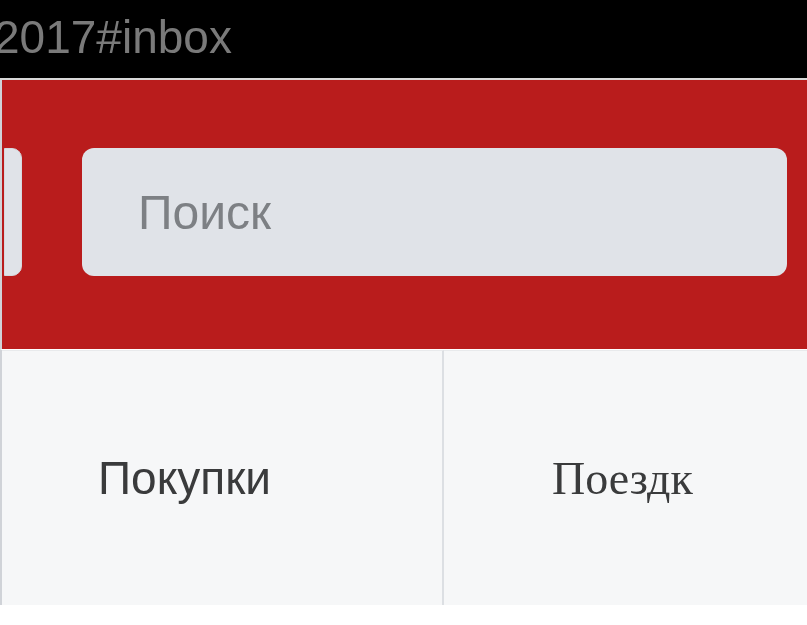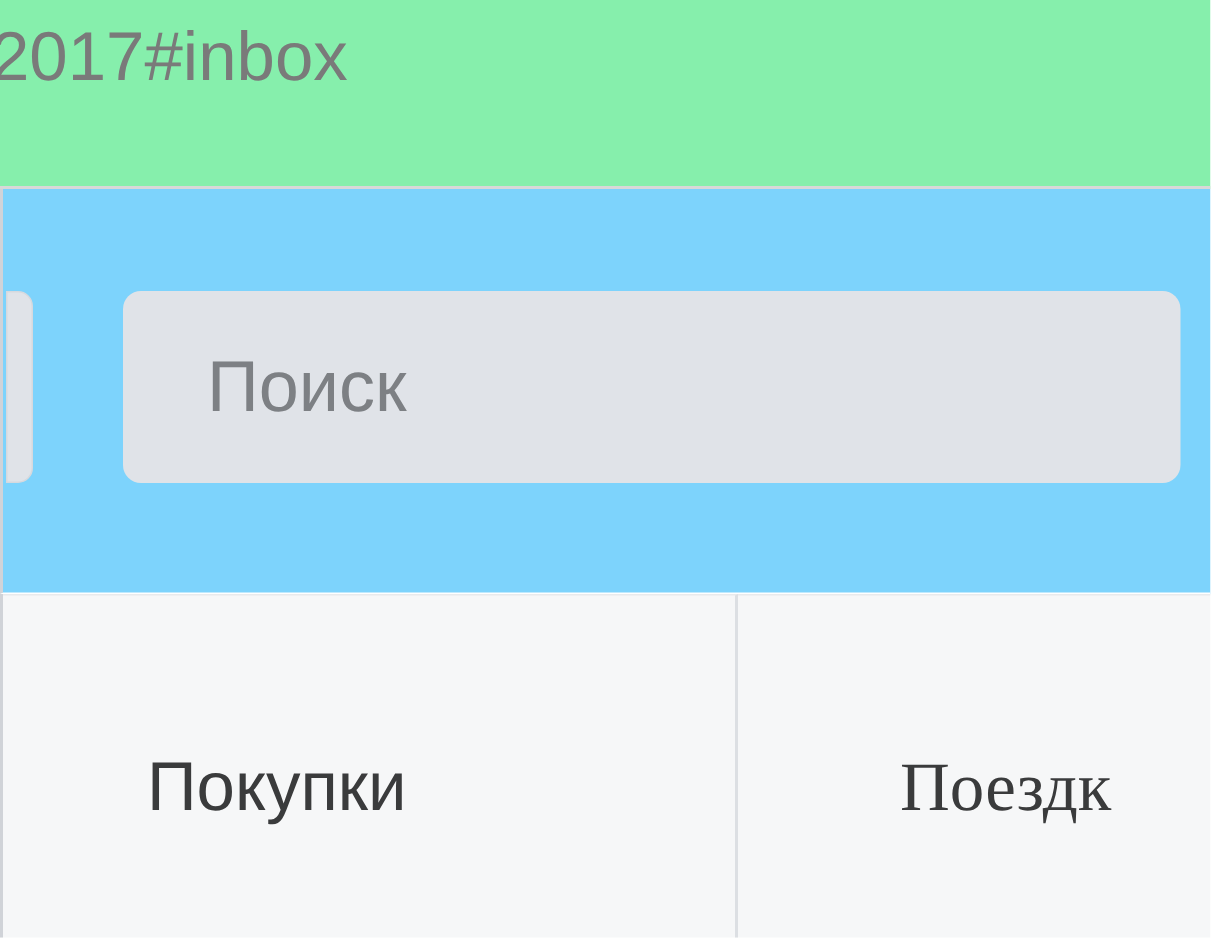--- a/index.html
+++ b/index.html
@@ -8,34 +8,34 @@
       box-sizing: border-box;
     }
     body {
       font-family: -apple-system, BlinkMacSystemFont, "Segoe UI", Arial, sans-serif;
       width: 807px;
       height: 625px;
       overflow: hidden;
       background: #fff;
     }
     .address-area {
-      height: 126px;
-      background: #86efac;
+      height: 80px;
+      background: #000000;
       padding: 10px 0 0 0;
       border-bottom: 2px solid #d8d8d8;
     }
     .address-text {
       color: #7a7a7a;
       font-size: 46px;
       font-weight: 400;
       letter-spacing: 0px;
       margin-left: -6px;
     }
     .toolbar-area {
-      background: #7dd3fc;
+      background: #b91c1c;
       height: 270px;
       border-bottom: 1px solid #fff;
       position: relative;
       padding-top: 68px;
       border-left: 2px solid #d0d3d8;
     }
     .left-stub {
       position: absolute;
       left: 2px;
       top: 68px;
@@ -71,21 +71,21 @@
     }
     .tab {
       height: 100%;
       display: flex;
       align-items: center;
       justify-content: center;
       border-right: 2px solid #dcdfe3;
       border-top: 1px solid #e8eaec;
     }
     .tab-1 {
-      width: 490px;
+      width: 442px;
       justify-content: flex-start;
       padding-left: 96px;
     }
     .tab-2 {
       flex: 1;
       justify-content: flex-start;
       padding-left: 108px;
       border-right: none;
       font-family: Liberation Serif, serif;
     }

